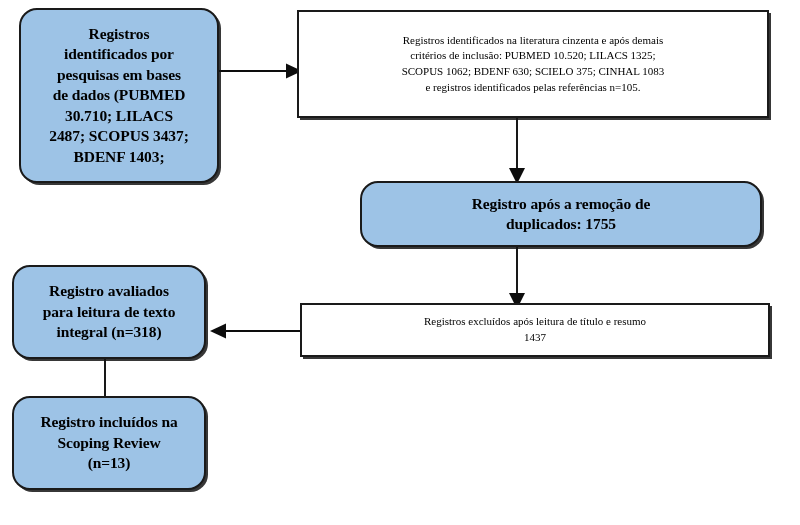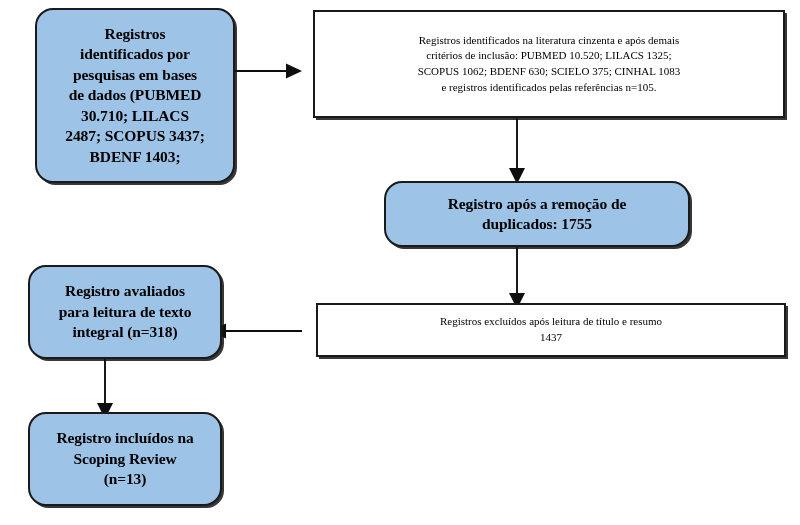--- a/index.html
+++ b/index.html
@@ -18,21 +18,20 @@
 
   
   .node {
     position: absolute;
     box-sizing: border-box;
     display: flex;
     align-items: center;
     justify-content: center;
     text-align: center;
     color: #000000;
-    margin-left: 16px;
   }
   .node .txt {
     display: block;
     white-space: pre-line;
   }
 
   
   .node.rounded {
     background: #9DC3E6;
     border: 2px solid #1a1a1a;
@@ -108,35 +107,35 @@
 BDENF 1403;</span>
   </div>
 
   <div class="node square" style="left:297px; top:10px; width:472px; height:108px; padding:4px 8px;">
     <span class="txt">Registros identificados na literatura cinzenta e após demais
 critérios de inclusão: PUBMED 10.520; LILACS 1325;
 SCOPUS 1062; BDENF 630; SCIELO 375; CINHAL 1083
 e registros identificados pelas referências n=105.</span>
   </div>
 
-  <div class="node rounded" style="left:368px; top:181px; width:306px; height:66px; padding:4px 0;">
+  <div class="node rounded" style="left:360px; top:181px; width:402px; height:66px; padding:4px 0;">
     <span class="txt">Registro após a remoção de
 duplicados: 1755</span>
   </div>
 
   <div class="node rounded" style="left:12px; top:265px; width:194px; height:94px; padding:12px 6px;">
     <span class="txt">Registro avaliados
 para leitura de texto
 integral (n=318)</span>
   </div>
 
   <div class="node square" style="left:300px; top:303px; width:470px; height:54px; padding:3px 24px;">
     <span class="txt">Registros excluídos após leitura de título e resumo
 1437</span>
   </div>
 
-  <div class="node rounded" style="left:12px; top:412px; width:194px; height:94px; padding:4px 6px;">
+  <div class="node rounded" style="left:12px; top:396px; width:194px; height:94px; padding:4px 6px;">
     <span class="txt">Registro incluídos na
 Scoping Review
 (n=13)</span>
   </div>
 
 </div>
 
 </body></html>

